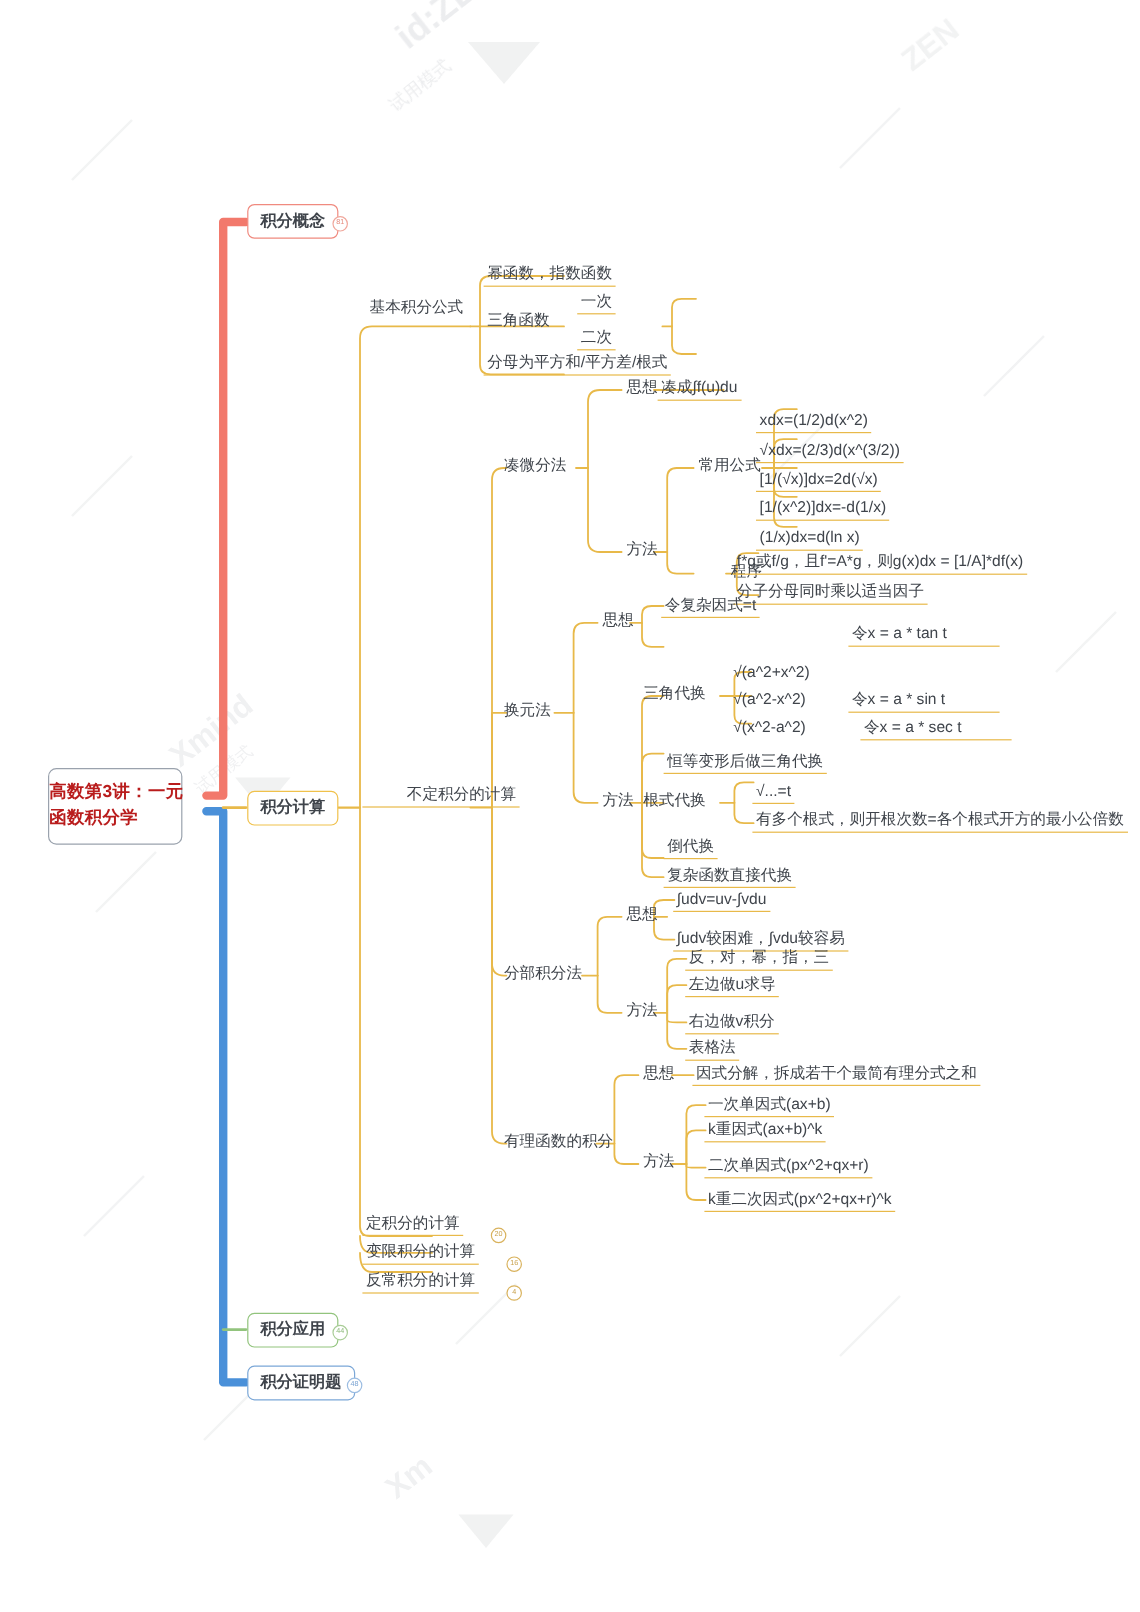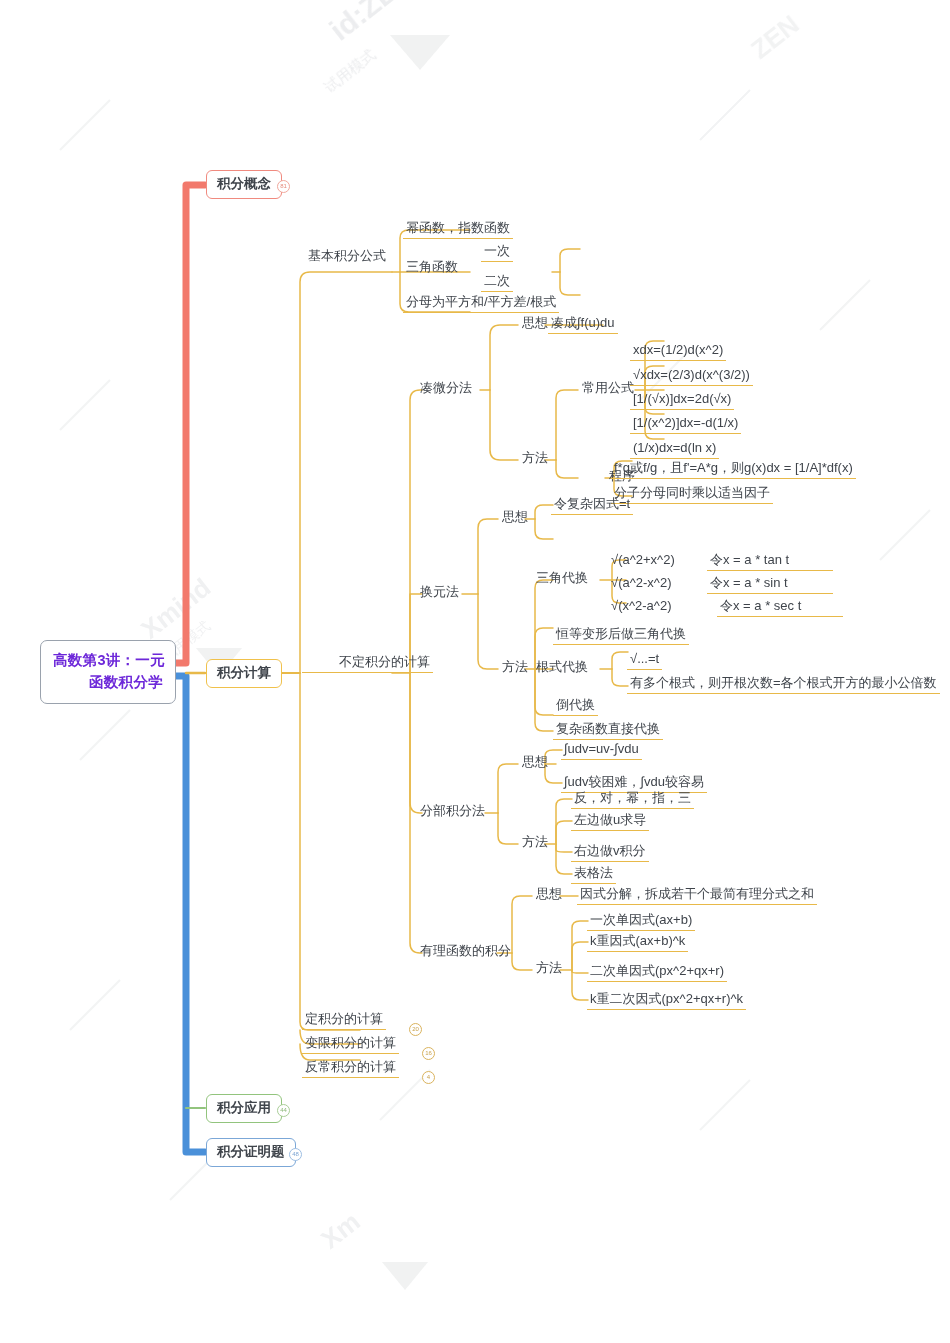--- a/index.html
+++ b/index.html
@@ -21,25 +21,25 @@
     white-space:nowrap;
     line-height:1.25;
     font-size:13px;
     color:#3f444b;
   }
   
   .root{
     border:1px solid #9aa2ad;
     border-radius:7px;
     background:#fff;
-    text-align:right;
+    text-align:left;
     font-size:14.5px;
     font-weight:bold;
-    color:#6d28d9;
-    padding:9px 12px;
+    color:#b91c1c;
+    padding:9px 0;
     letter-spacing:.3px;
     line-height:1.5;
   }
   
   .mbox{
     border:1px solid #ccc;
     border-radius:6px;
     background:#fff;
     font-size:13.5px;
     font-weight:bold;
@@ -287,21 +287,21 @@
 
   <div class="node leaf u small" style="left:551px;top:495px;">令复杂因式=t</div>
 
   <div class="node leaf" style="left:533px;top:569px;">三角代换</div>
   <div class="node leaf u small" style="left:553px;top:625px;">恒等变形后做三角代换</div>
   <div class="node leaf" style="left:533px;top:658px;">根式代换</div>
   <div class="node leaf u small" style="left:553px;top:696px;">倒代换</div>
   <div class="node leaf u small" style="left:553px;top:720px;">复杂函数直接代换</div>
 
   <div class="node leaf small" style="left:608px;top:551px;">√(a^2+x^2)</div>
-  <div class="node leaf small" style="left:707px;top:551px;width:120px;border-bottom:1.4px solid #e8b949;">令x = a * tan t</div>
+  <div class="node leaf small" style="left:707px;top:519px;width:120px;border-bottom:1.4px solid #e8b949;">令x = a * tan t</div>
 
   <div class="node leaf small" style="left:608px;top:574px;">√(a^2-x^2)</div>
   <div class="node leaf small" style="left:707px;top:574px;width:120px;border-bottom:1.4px solid #e8b949;">令x = a * sin t</div>
 
   <div class="node leaf small" style="left:608px;top:597px;">√(x^2-a^2)</div>
   <div class="node leaf small" style="left:717px;top:597px;width:120px;border-bottom:1.4px solid #e8b949;">令x = a * sec t</div>
 
   <div class="node leaf u small" style="left:627px;top:650px;">√...=t</div>
   <div class="node leaf u small" style="left:627px;top:674px;">有多个根式，则开根次数=各个根式开方的最小公倍数</div>
 

